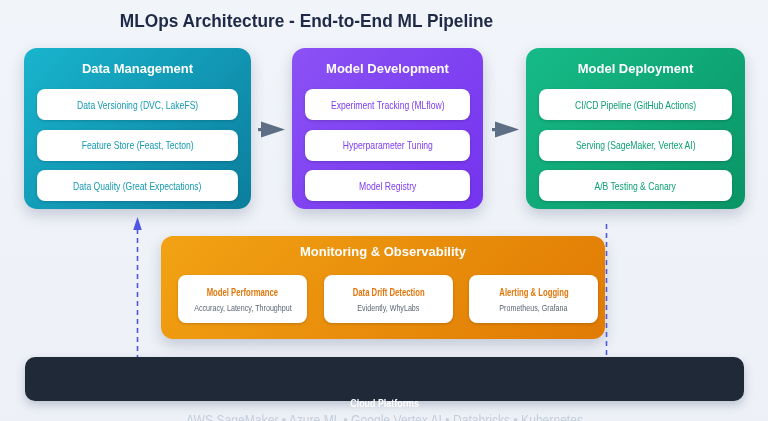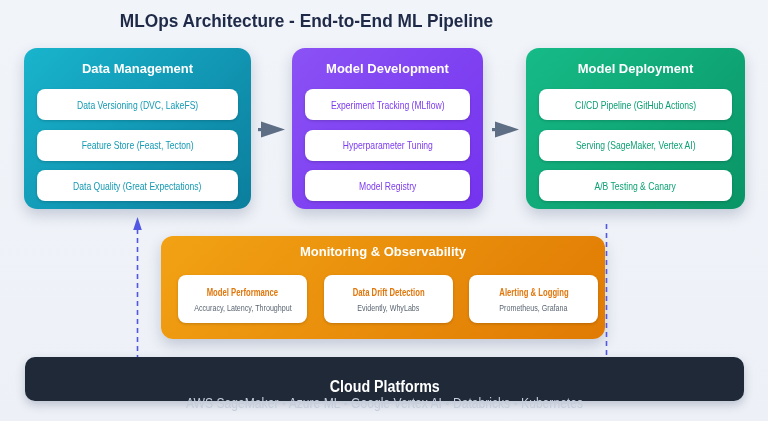--- a/index.html
+++ b/index.html
@@ -118,23 +118,24 @@
     left: 25px; top: 357px;
     width: 719px; height: 44px;
     background: #1f2938;
     border-radius: 10px;
     text-align: center;
     box-shadow: 0 4px 10px rgba(40, 60, 100, 0.25);
   }
   .cloud-title {
     color: #ffffff;
     font-weight: bold;
-    font-size: 16px;
+    font-size: 10px;
     line-height: 17px;
-    padding-top: 21px;
+    padding-top: 7px;
+    margin-top: 31px;
   }
   .cloud-title .tx { transform: scaleX(0.89); }
   .cloud-sub {
     color: #c5cedb;
     font-size: 14px;
     line-height: 16px;
   }
   .cloud-sub .tx { transform: scaleX(0.865); }
 </style>
 </head>

